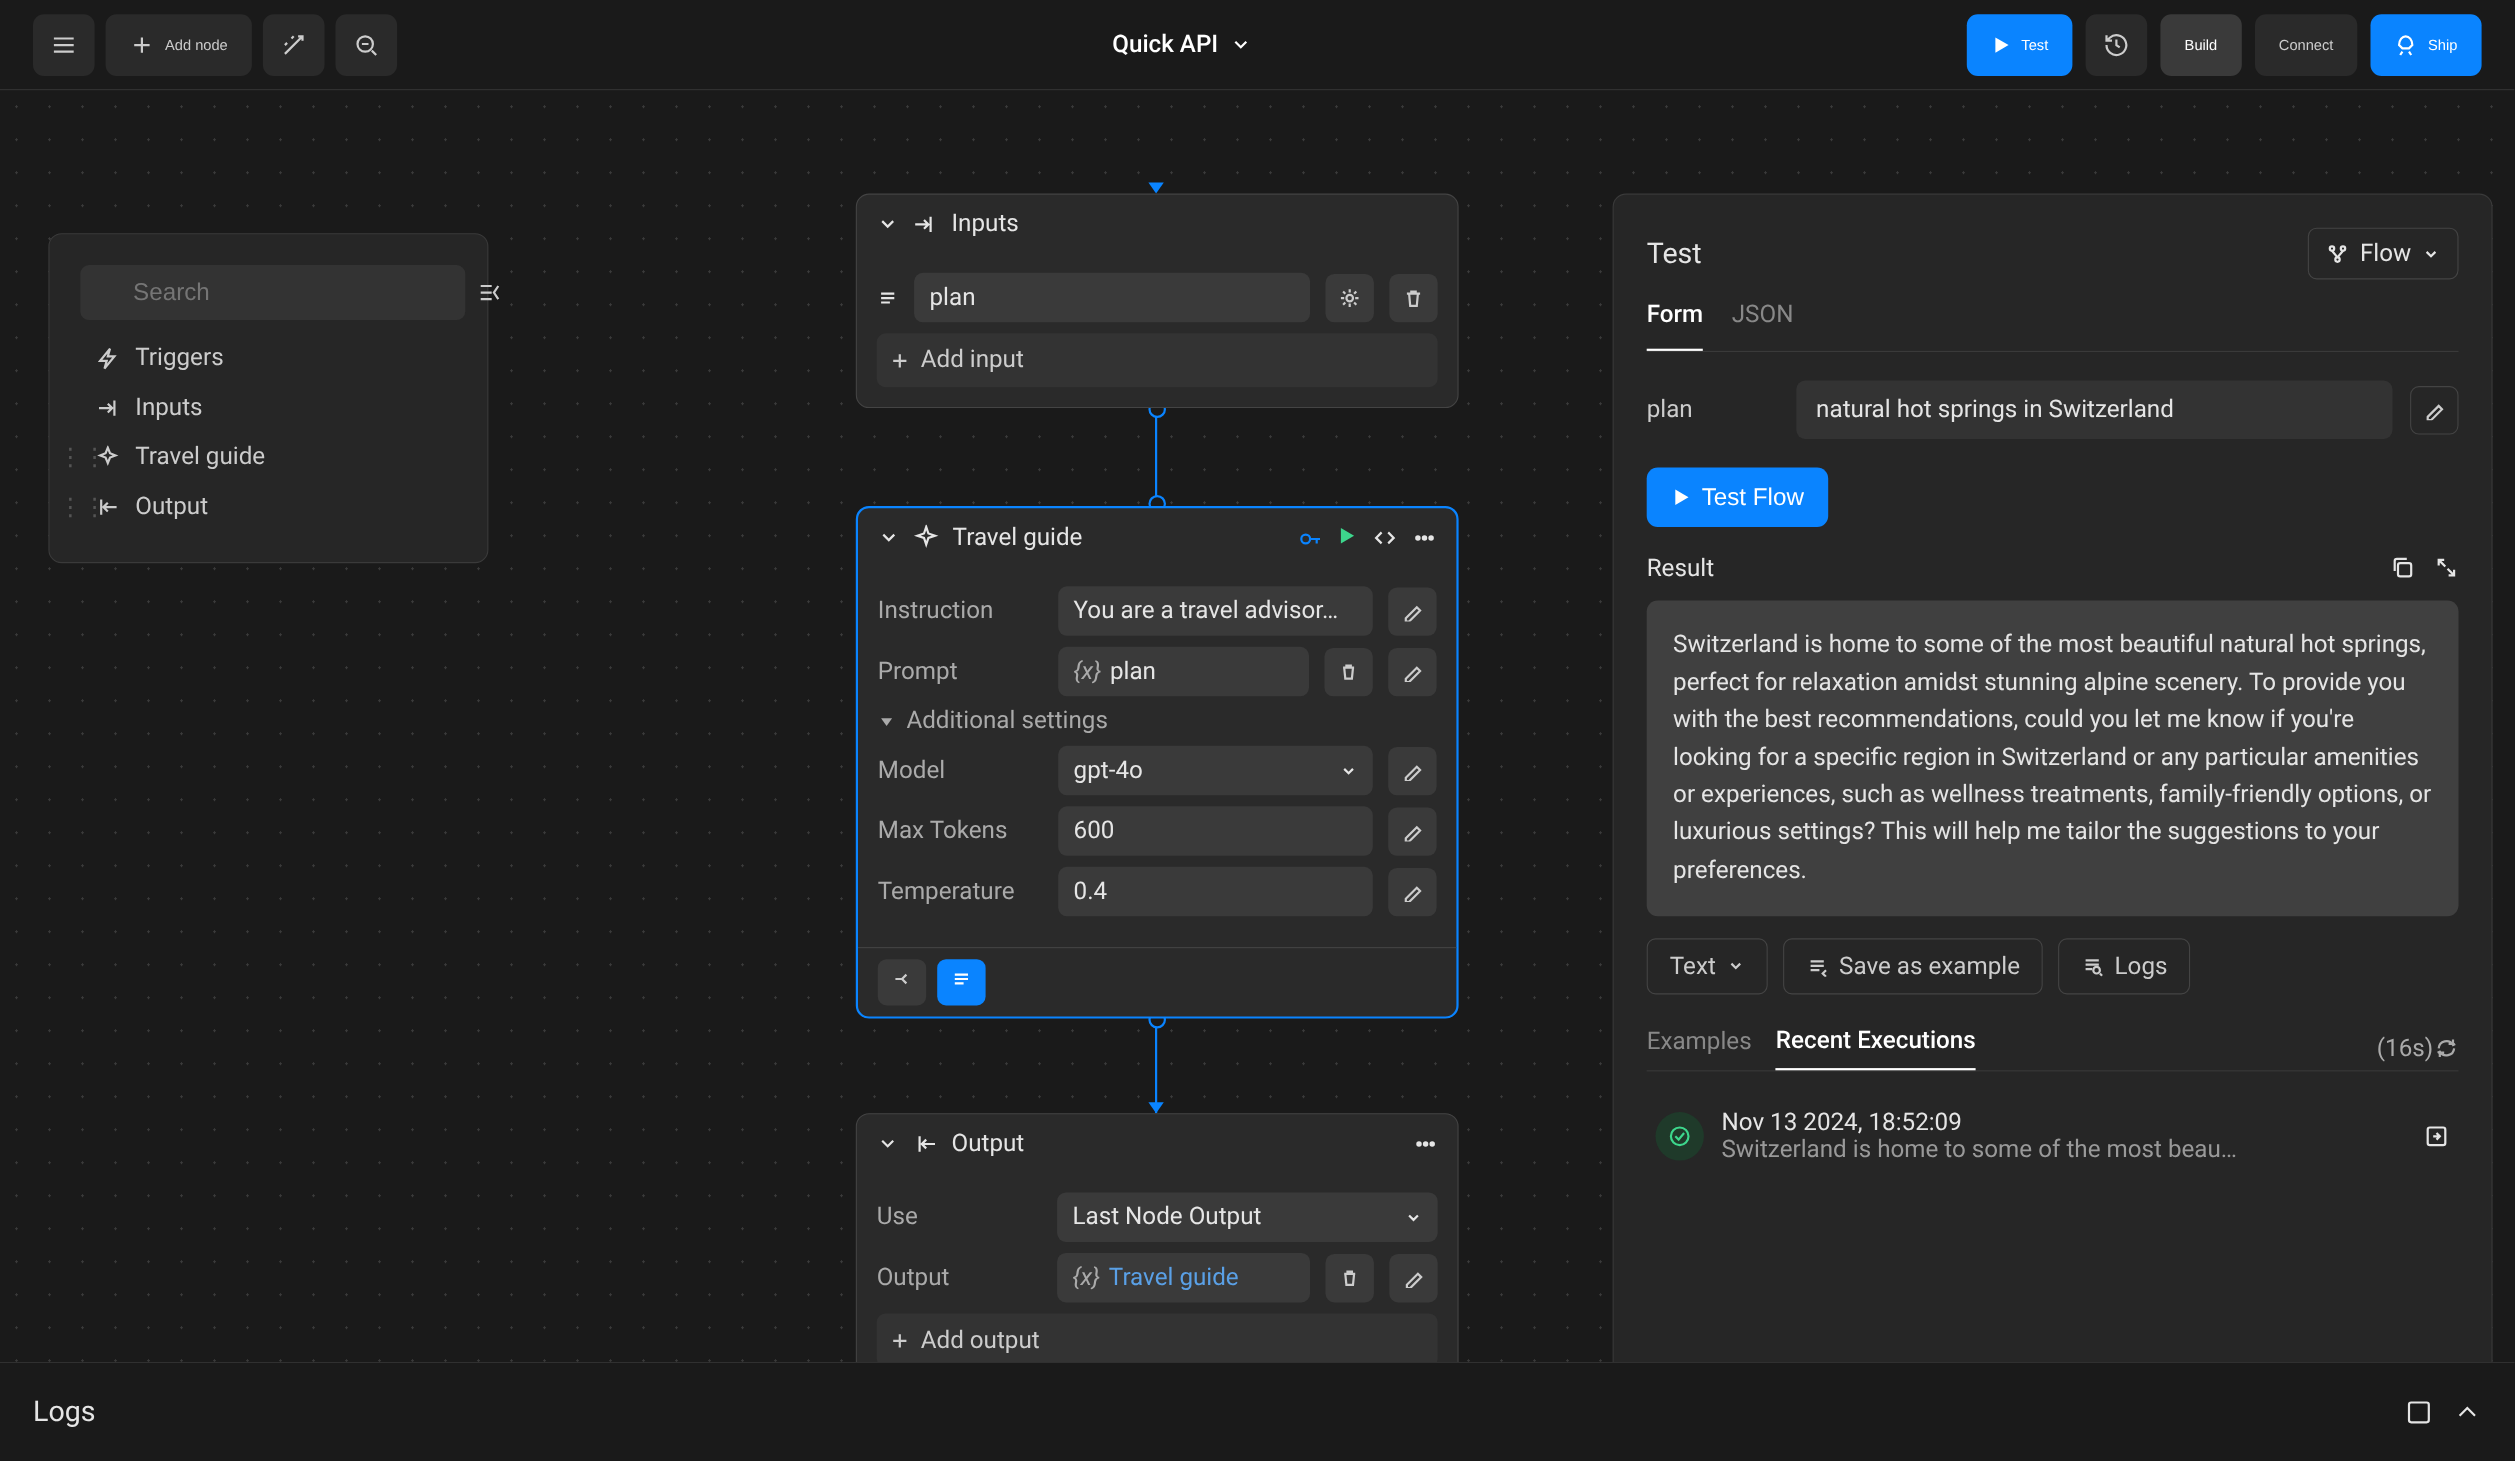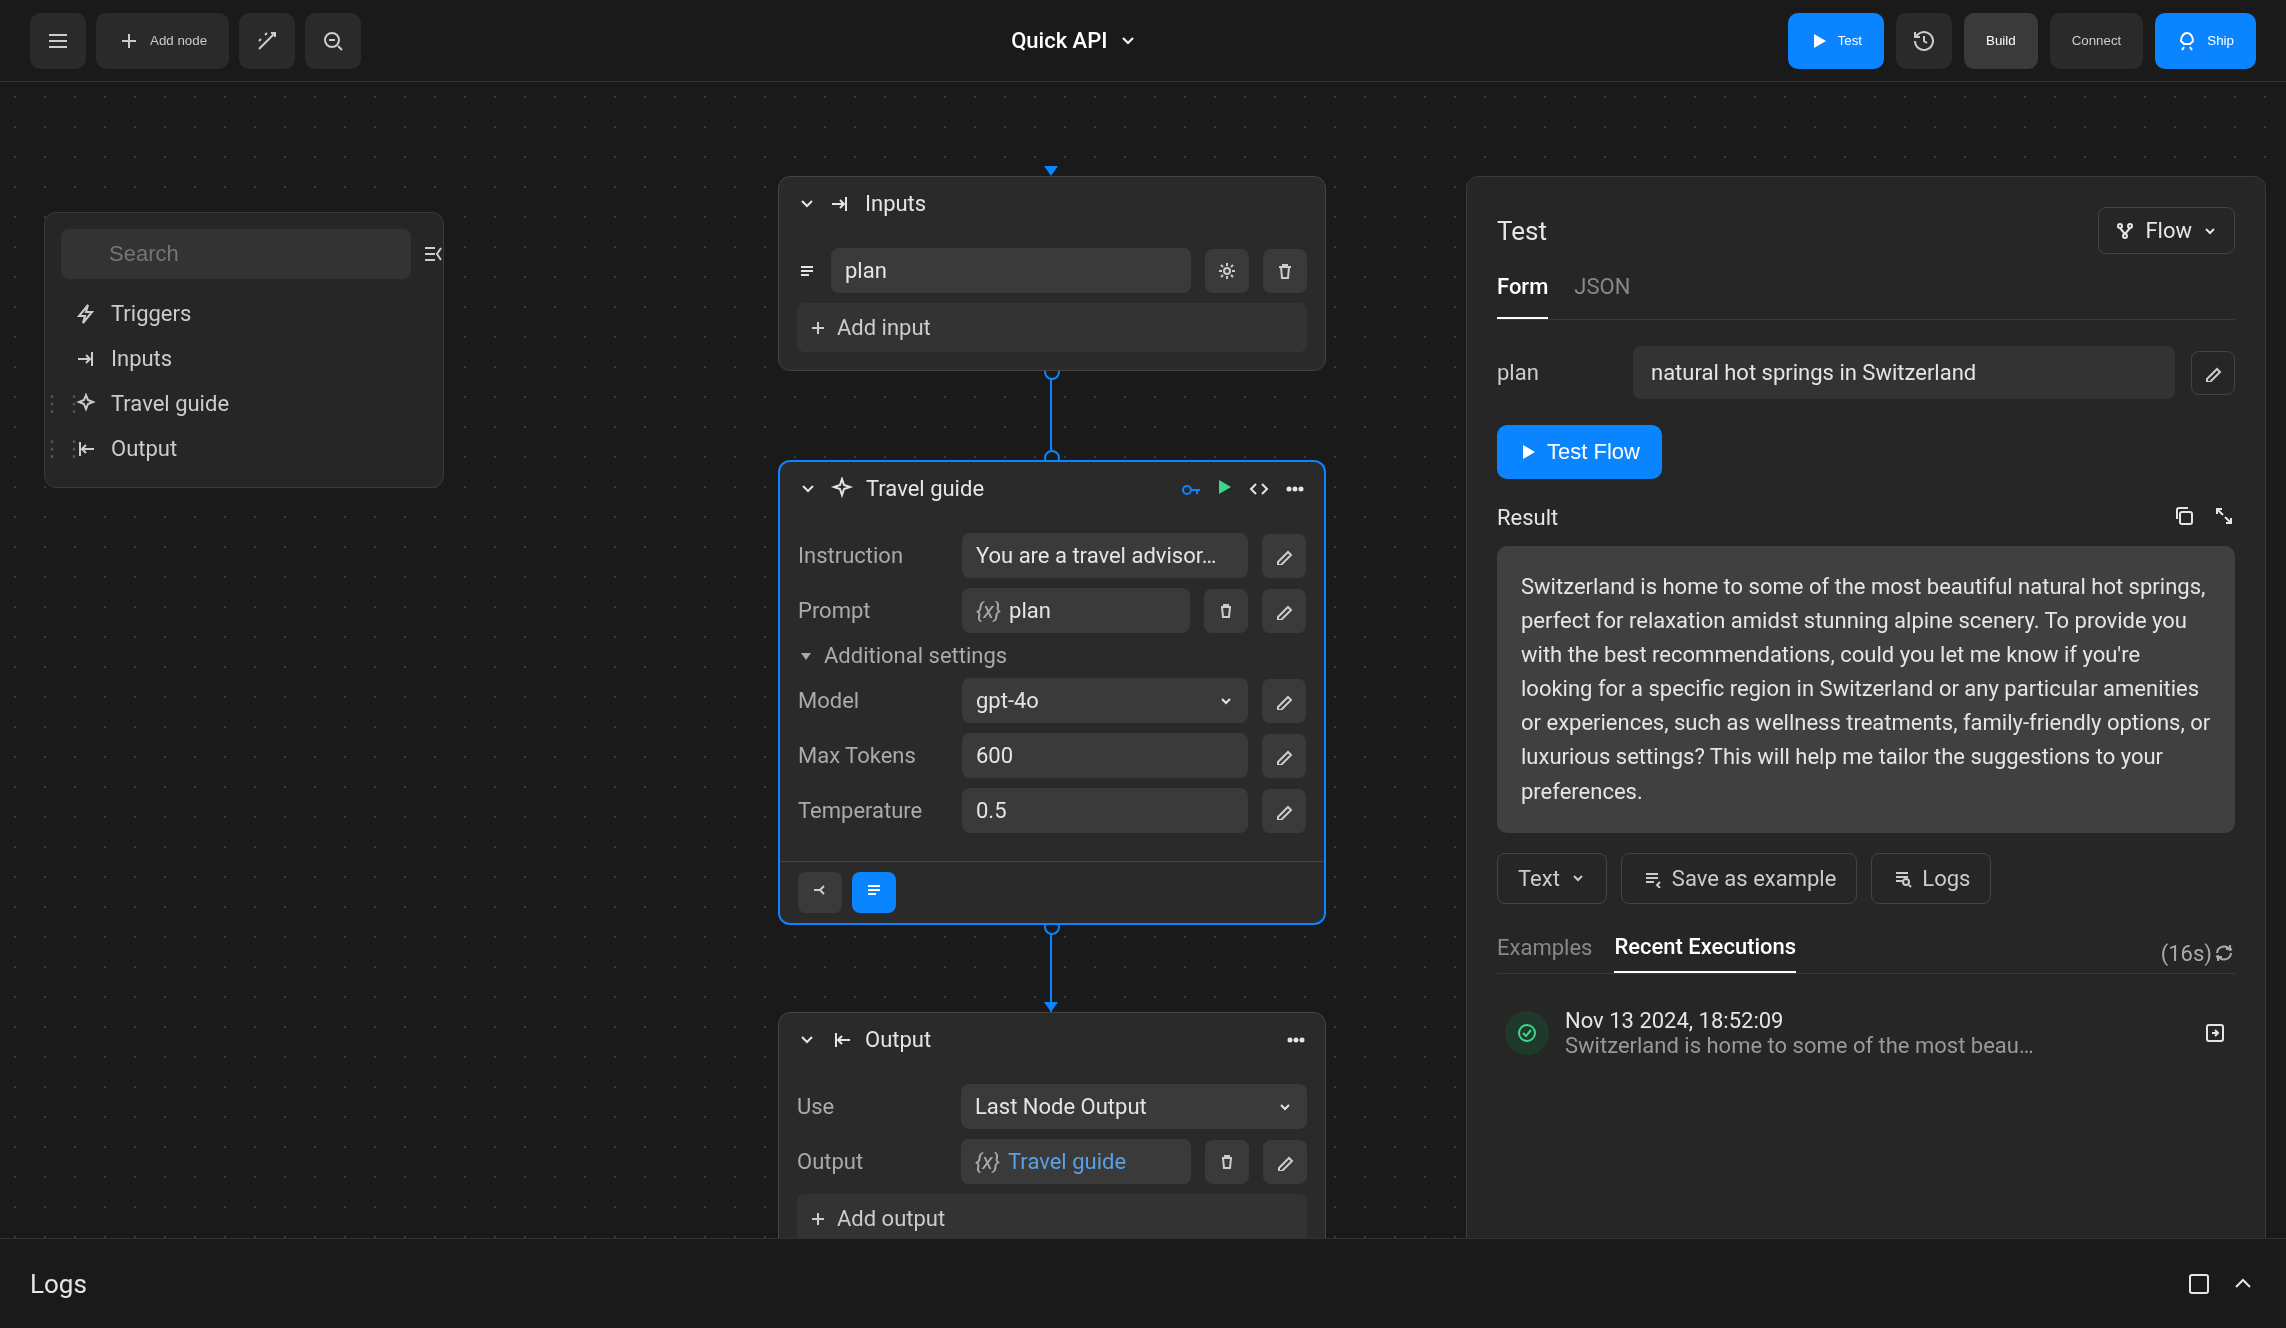--- a/index.html
+++ b/index.html
@@ -30,21 +30,21 @@
 .text-btn {
   height: 56px; padding: 0 22px; display: flex; align-items: center; gap: 10px;
   background: #2a2a2a; border: none; border-radius: 10px; color: #ccc; cursor: pointer;
 }
 .btn-primary { background: #0a84ff; color: #fff; }
 .btn-build { background: #3a3a3a; color: #fff; }
 .btn-ship { background: #0a84ff; color: #ffffff; }
 .main { display: flex; height: calc(100% - 82px - 90px); }
 .sidebar {
   position: absolute; top: 130px; left: 44px; width: 400px;
-  background: #262626; border: 1px solid #3a3a3a; border-radius: 12px; padding: 16px;
+  background: #262626; border: 1px solid #3a3a3a; border-radius: 12px; padding: 28px;
 }
 .search-row { display: flex; gap: 10px; margin-bottom: 12px; }
 .search-input {
   flex: 1; background: #333; border: none; border-radius: 8px; padding: 12px 14px 12px 48px;
   color: #e5e5e5; font-size: 22px; position: relative;
 }
 .search-wrap { position: relative; flex: 1; }
 .search-wrap svg { position: absolute; left: 14px; top: 50%; transform: translateY(-50%); }
 .sb-item {
   display: flex; align-items: center; gap: 14px; padding: 10px 14px; border-radius: 8px;
@@ -334,21 +334,21 @@
           <div class="field-label">Max Tokens</div>
           <div class="field-value">600</div>
           <button class="field-edit">
               <svg width="18" height="18">
                 <path d="M3 15l10-10 3 3-10 10H3v-3z"></path>
               </svg>
             </button>
         </div>
         <div class="field-row">
           <div class="field-label">Temperature</div>
-          <div class="field-value">0.5</div>
+          <div class="field-value">0.4</div>
           <button class="field-edit">
               <svg width="18" height="18">
                 <path d="M3 15l10-10 3 3-10 10H3v-3z"></path>
               </svg>
             </button>
         </div>
       </div>
       <div class="node-footer">
         <div class="chip"><svg width="20" height="20">
               <path d="M4 10h6m0 0l4-4m-4 4l4 4"></path>

